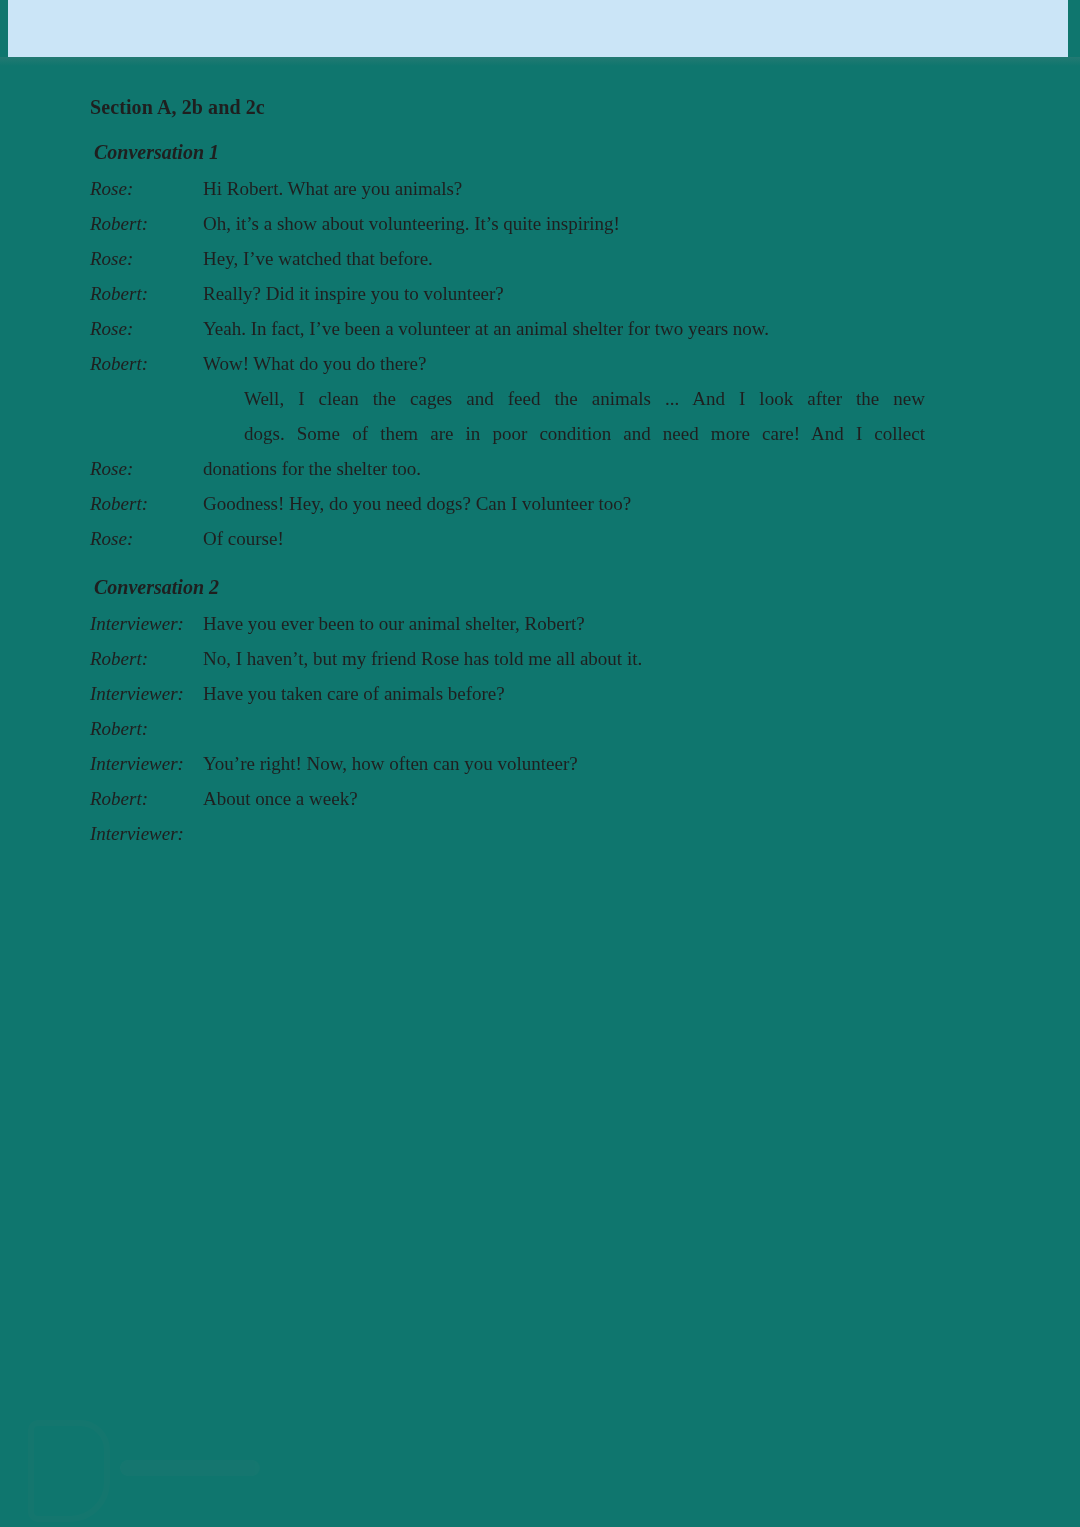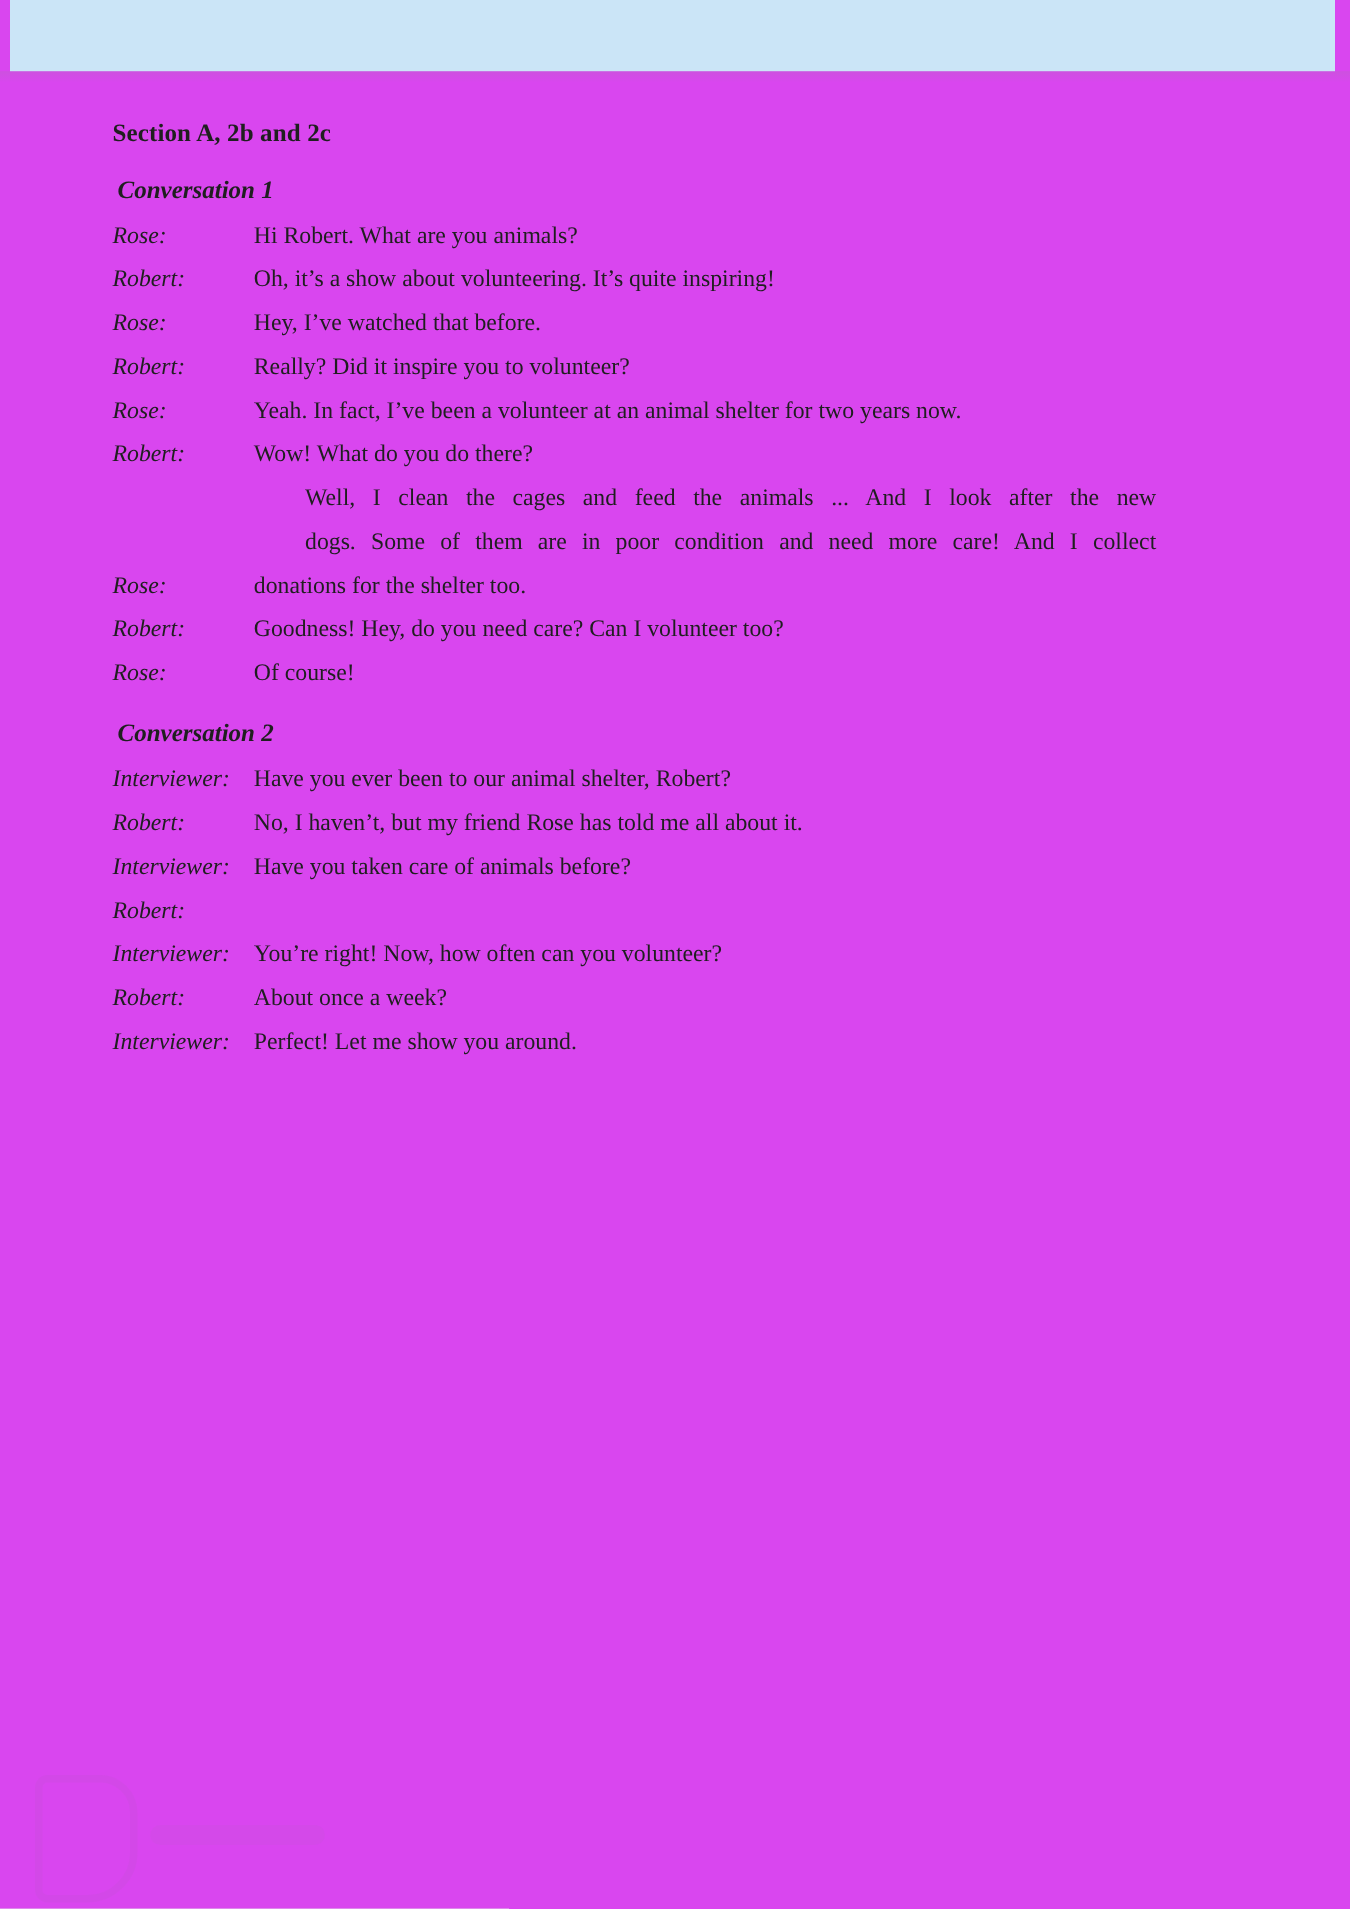--- a/index.html
+++ b/index.html
@@ -5,21 +5,21 @@
   html, body {
     margin: 0;
     padding: 0;
     background: #e9e9e9;
   }
   .page {
     position: relative;
     width: 1080px;
     height: 1527px;
     margin: 0 auto;
-    background: #d946ef;
+    background: #0f766e;
     overflow: hidden;
     font-family: "Liberation Serif", serif;
     color: #1f1f1f;
   }
   
   .band {
     position: absolute;
     left: 8px;
     top: 0;
     width: 1060px;
@@ -171,21 +171,21 @@
     <span class="utterance">
                 <div class="line just">Well, I clean the cages and feed the animals ... And I look after the new</div>
                 <div class="line just">dogs. Some of them are in poor condition and need more care! And I collect</div>
                 <div class="line">donations for the shelter too.</div>
               </span>
   </div>
 
   <div class="turn">
     <span class="speaker">Robert:</span>
     <span class="utterance">
-                <div class="line">Goodness! Hey, do you need care? Can I volunteer too?</div>
+                <div class="line">Goodness! Hey, do you need dogs? Can I volunteer too?</div>
               </span>
   </div>
 
   <div class="turn">
     <span class="speaker">Rose:</span>
     <span class="utterance">
                 <div class="line">Of course!</div>
               </span>
   </div>
 </div>
@@ -228,23 +228,20 @@
 
   <div class="turn">
     <span class="speaker">Robert:</span>
     <span class="utterance">
                 <div class="line">About once a week?</div>
               </span>
   </div>
 
   <div class="turn">
     <span class="speaker">Interviewer:</span>
-    <span class="utterance">
-                <div class="line">Perfect! Let me show you around.</div>
-              </span>
   </div>
 </div>
   </section>
 </div>
   </div>
 
   <div class="watermark">
     <div class="wm-glyph"></div>
     <div class="wm-bar"></div>
   </div>

